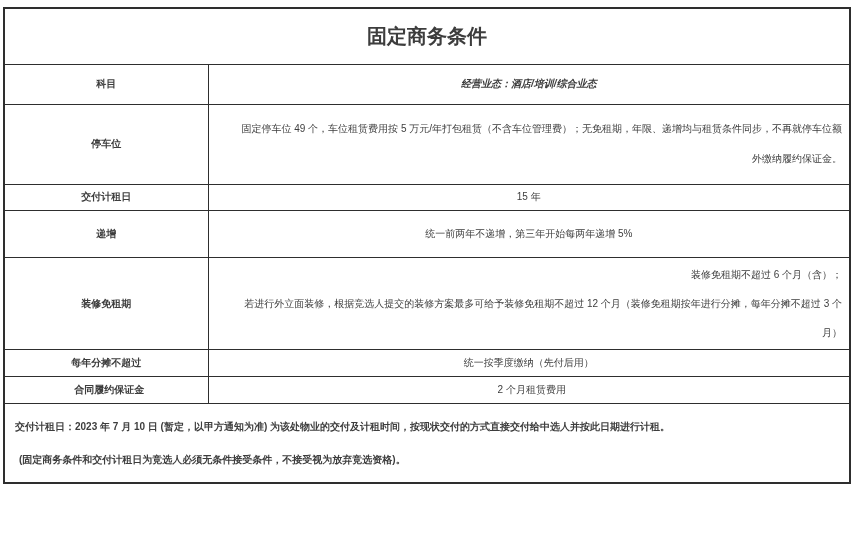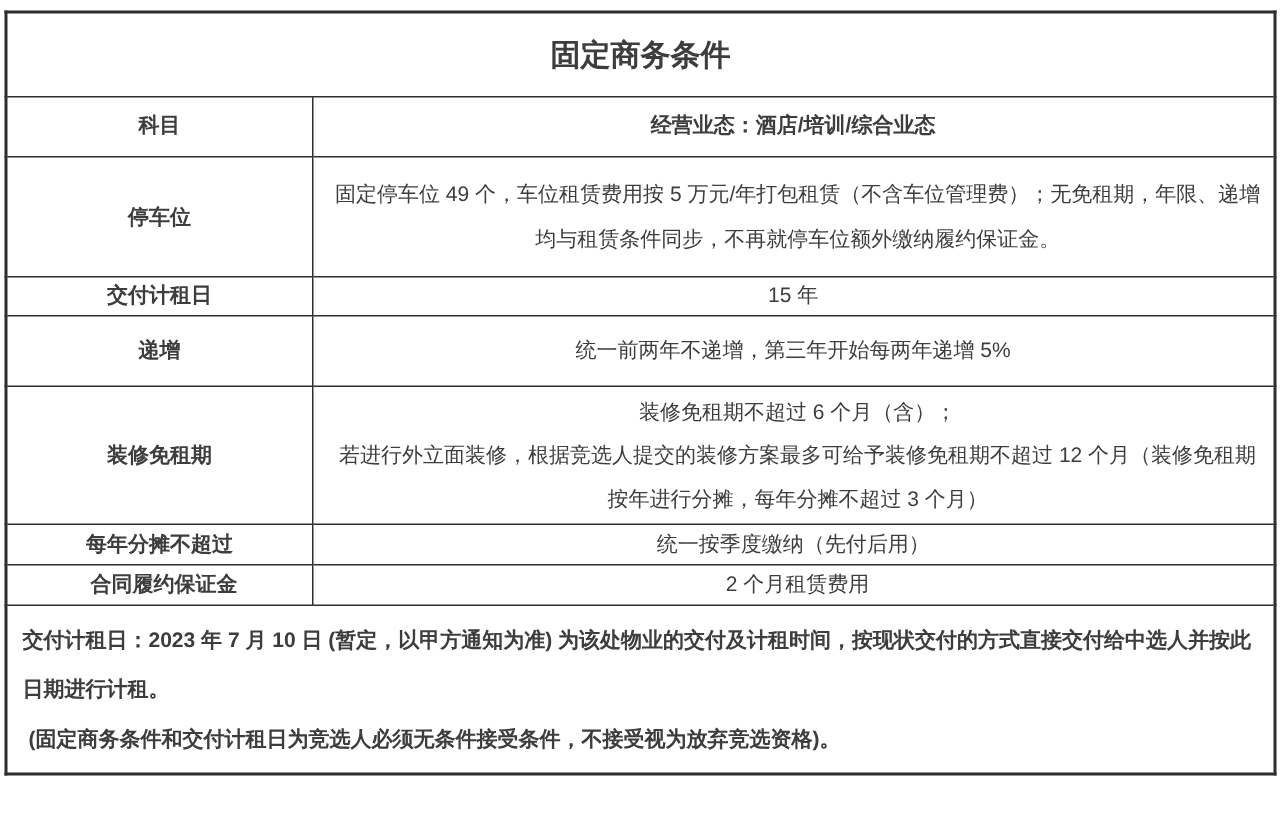--- a/index.html
+++ b/index.html
@@ -12,54 +12,54 @@
     border-collapse:collapse;
     width:848px;
     margin:7px 0 0 3px;
     table-layout:fixed;
   }
   table.terms, table.terms td{
     border:1.5px solid #2e2e2e;
   }
   table.terms{border-width:2px;}
   td{
-    font-size:14px;
+    font-size:10px;
     color:#3d3d3d;
     padding:2px 6px;
     box-sizing:border-box;
     vertical-align:middle;
   }
   col.c1{width:204px;}
   .title-cell{
     font-weight:bold;
     font-size:20px;
     text-align:center;
     height:56px;
   }
   .label-cell{
     font-weight:bold;
     text-align:center;
   }
   .value-cell{text-align:center;}
   .value-left{
-    text-align:center;
-    padding-left:13px;
+    text-align:right;
+    padding-left:25px;
     padding-right:7px;
   }
   .tr-subject td{height:40px;}
   .tr-rent td{height:57px;}
   .tr-parking td{height:80px;line-height:30px;}
   .tr-term td{height:26px;}
   .tr-increase td{height:47px;}
   .tr-rentfree td{height:86px;line-height:29px;}
   .tr-payment td{height:27px;}
   .tr-deposit td{height:27px;padding-left:12px;}
   .tr-footer td{height:77px;}
   .rent-cell{line-height:27px;}
-  .bold{font-weight:bold;}
+  .bold{font-weight:bold;font-style:italic;}
   .u{
     text-decoration:underline;
     text-underline-offset:3px;
     margin:0 5px;
   }
   .footer-cell{
     font-weight:bold;
     text-align:left;
     padding:6px 10px;
     line-height:33px;

